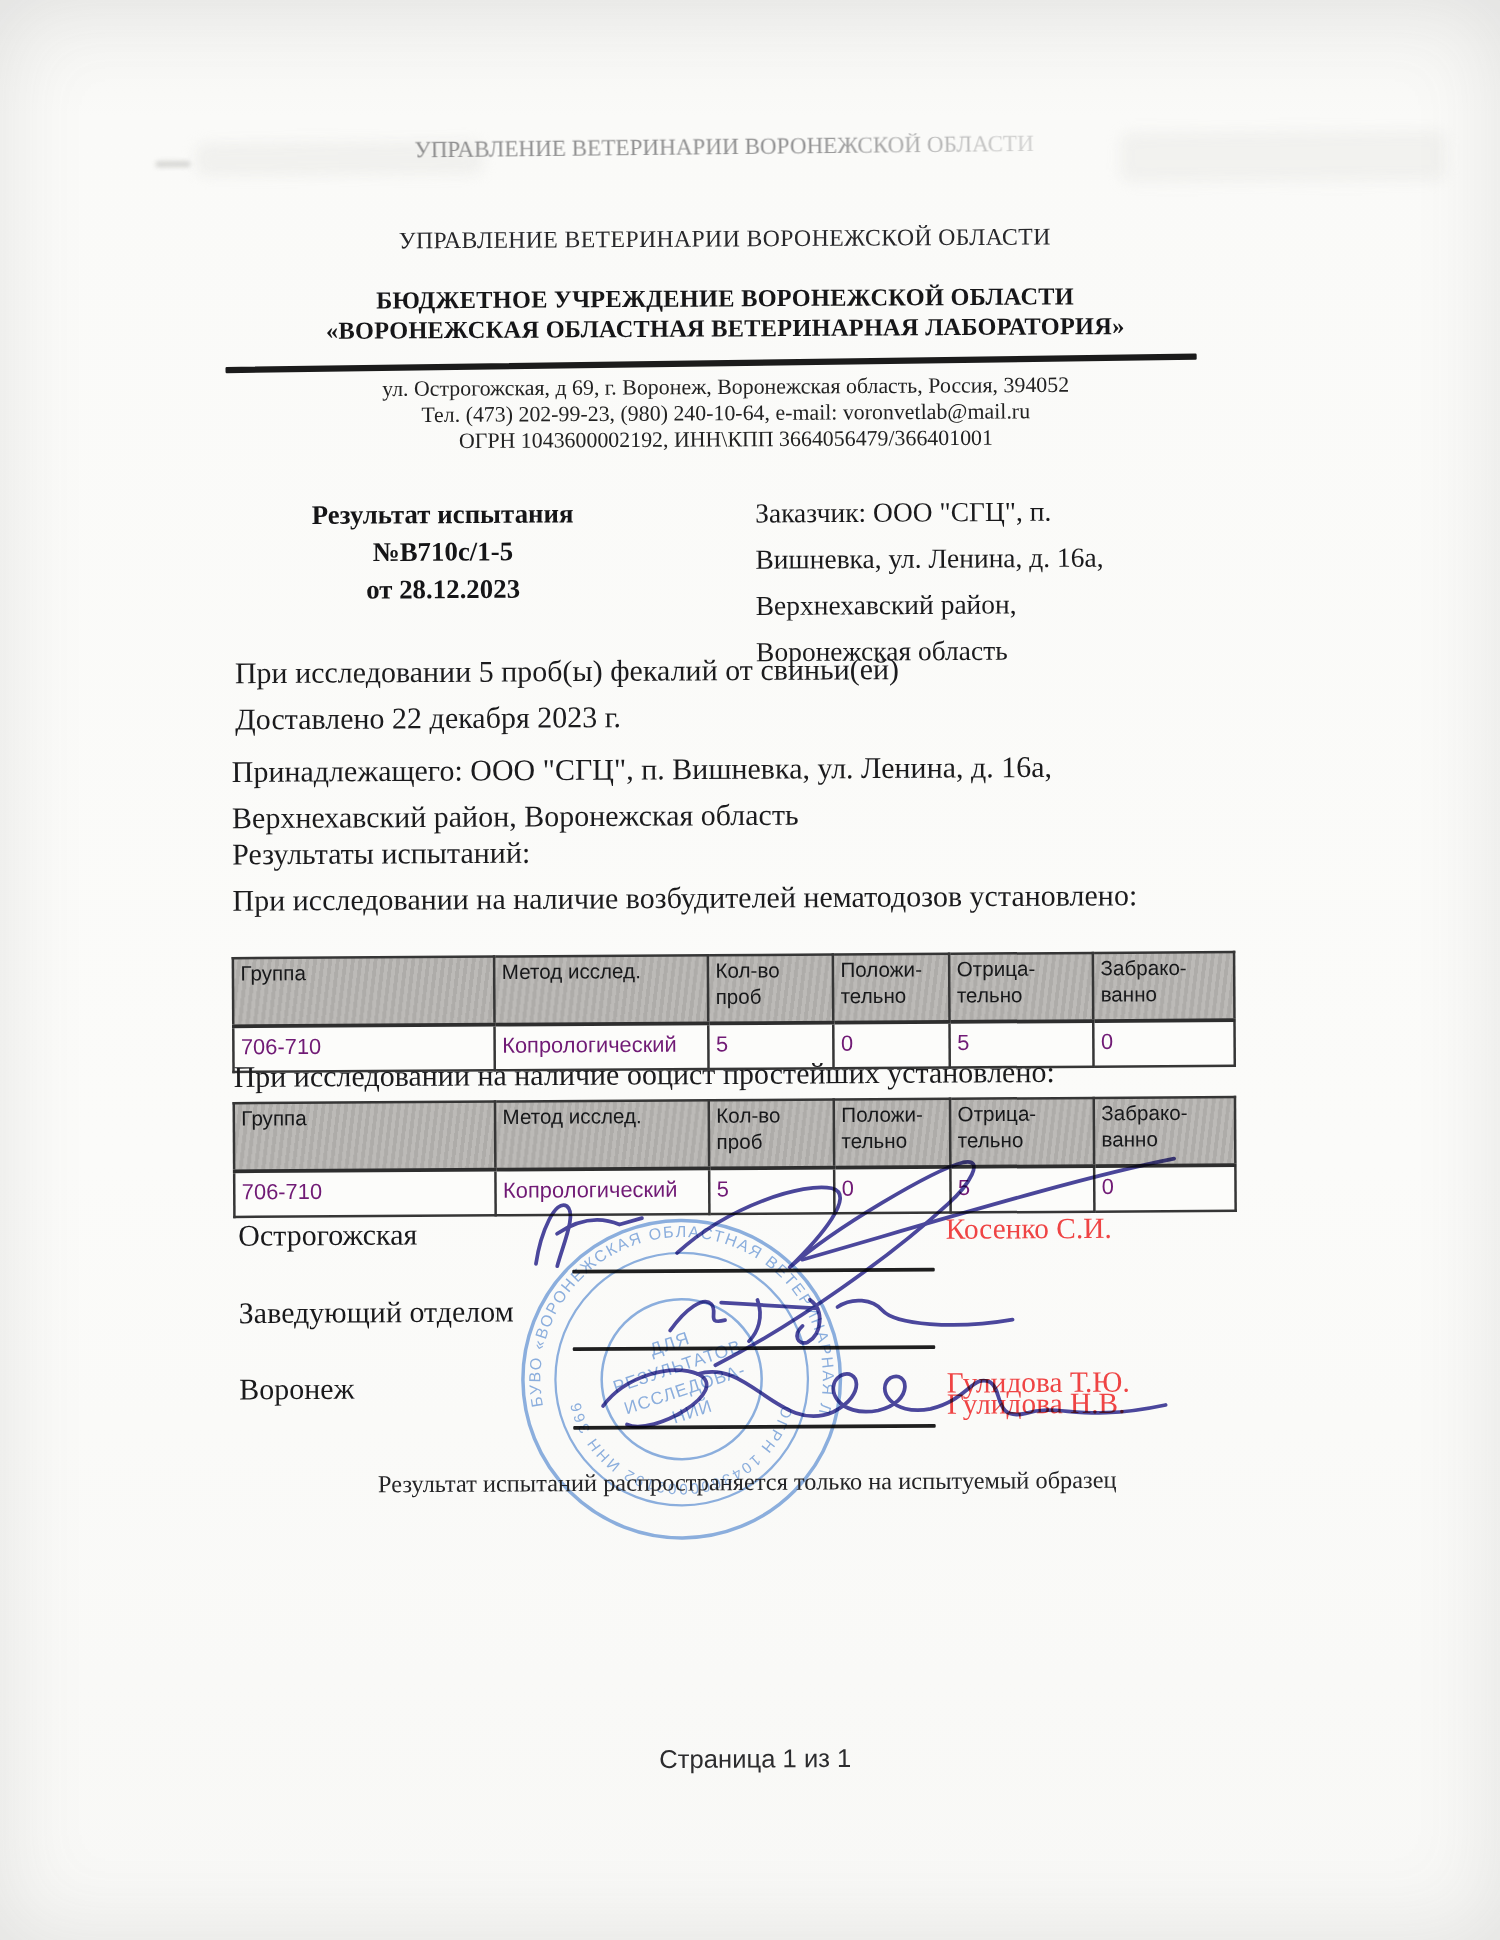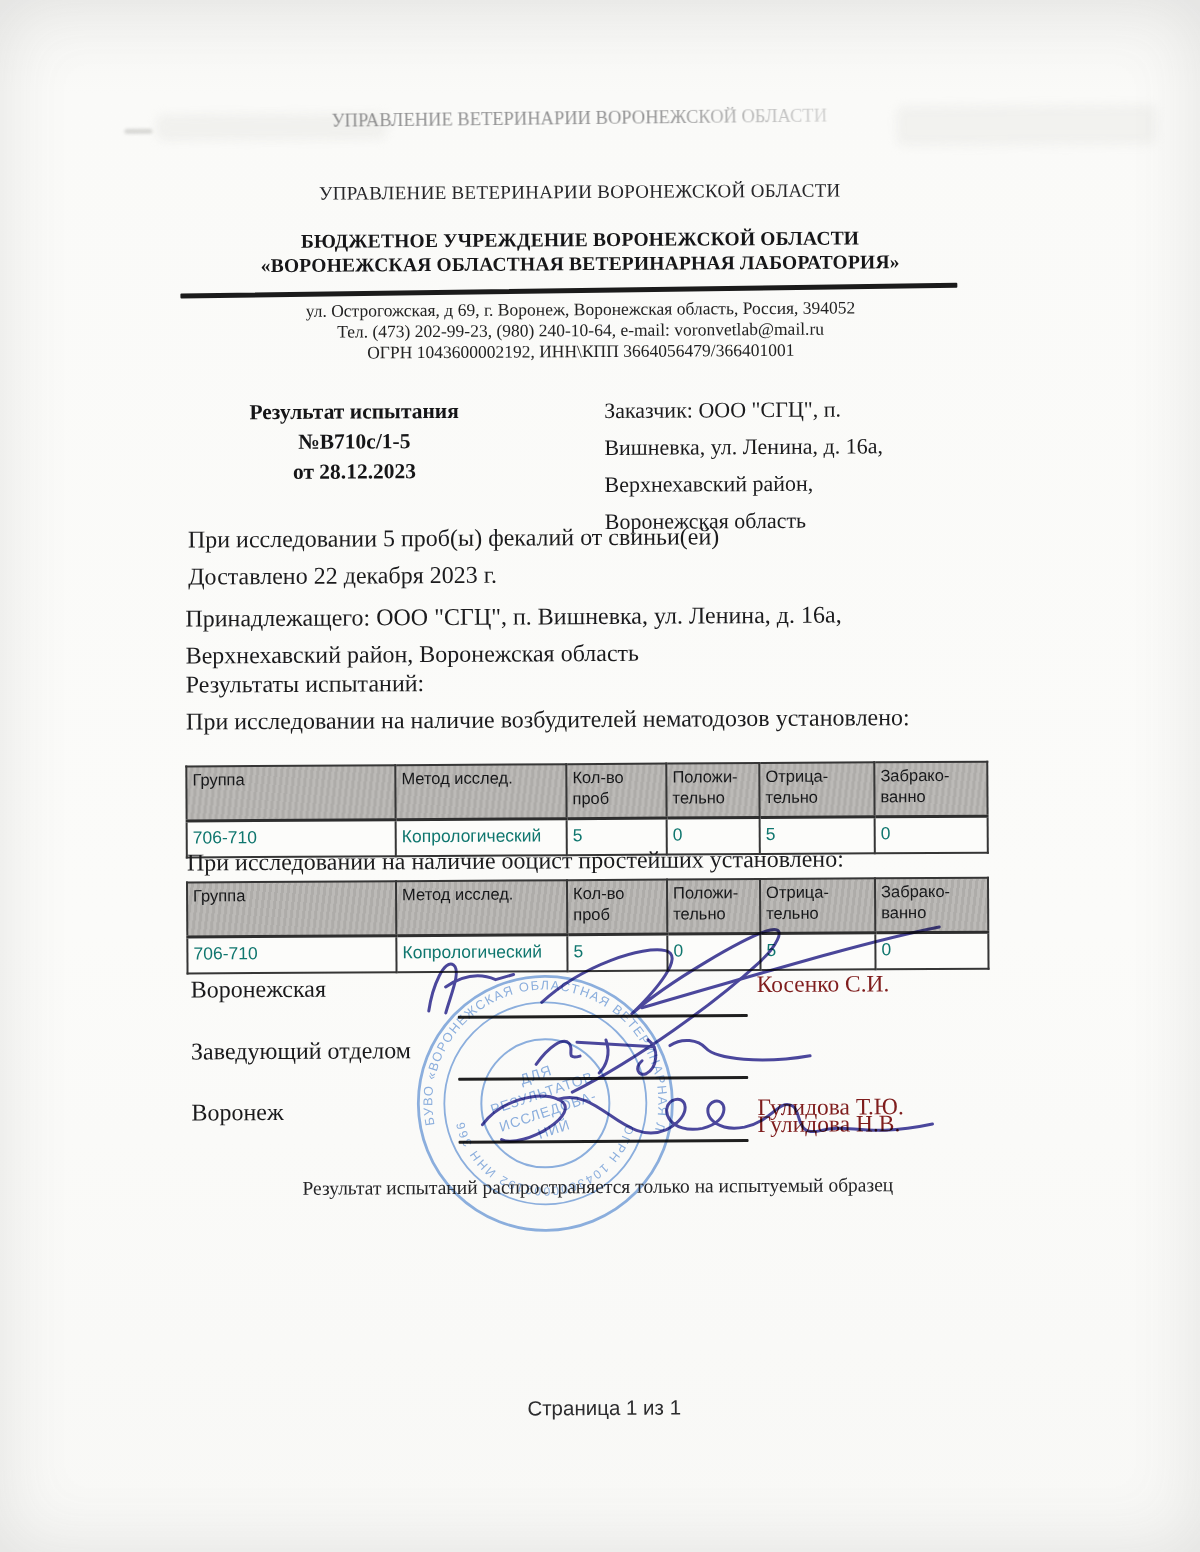--- a/index.html
+++ b/index.html
@@ -38,24 +38,24 @@
 
   .doc-table{position:absolute;left:185px;width:801px;border-collapse:collapse;table-layout:fixed;
     font-family:"Liberation Sans", sans-serif;}
   .doc-table td,.doc-table th{border:2px solid #363636;vertical-align:top;text-align:left;padding:2px 4px 1px 5px;}
   .doc-table th{
     background:#b7b5b2;font-weight:normal;font-size:16.5px;line-height:21px;color:#17181a;
     white-space:pre-line;height:49px;border-bottom:3px solid #2e2e2e;
     background-image:repeating-linear-gradient(97deg,rgba(255,255,255,.07) 0 3px,rgba(0,0,0,.05) 3px 6px);
     margin-top:24px;
   }
-  .doc-table td{background:#fcfcfa;font-size:17.5px;height:28px;color:#0f766e;padding-top:5px;}
+  .doc-table td{background:#fcfcfa;font-size:17.5px;height:28px;color:#701a75;padding-top:5px;}
 
   .sig-label{left:189px;font-size:24px;color:#19191b;}
-  .sig-name{left:755px;font-size:23.5px;color:#7f1d1d;}
+  .sig-name{left:755px;font-size:23.5px;color:#ef4444;}
   .sig-line{left:456px;width:290px;height:3px;background:#1f1f1f;border-radius:1px;}
 
   .disclaimer{left:180px;width:830px;text-align:center;top:1176px;font-size:19.5px;color:#242426;}
   .pagenum{left:0;width:1200px;text-align:center;top:1396px;font-size:20.5px;color:#2c2c2e;font-family:"Liberation Sans",sans-serif;}
 
   svg.overlay{position:absolute;left:0;top:0;pointer-events:none;}
   .stamp-g{mix-blend-mode:multiply;opacity:.88;}
   .ink-g{mix-blend-mode:multiply;opacity:.92;}
   .stamp-text{font-family:"Liberation Sans",sans-serif;}
 </style>
@@ -159,21 +159,21 @@
       <td>706-710</td>
       <td>Копрологический</td>
       <td>5</td>
       <td>0</td>
       <td>5</td>
       <td>0</td>
     </tr>
   </tbody>
     </table>
 
-  <div class="abs sig-label" style="top:974px;">Воронежская</div>
+  <div class="abs sig-label" style="top:974px;">Острогожская</div>
   <div class="abs sig-line" style="top:1015px;"></div>
   <div class="abs sig-name" style="top:972px;">Косенко С.И.</div>
 
   <div class="abs sig-label" style="top:1036px;">Заведующий отделом</div>
   <div class="abs sig-line" style="top:1077px;"></div>
   <div class="abs sig-name" style="top:1084px;margin-top:28px;">Гулидова Н.В.</div>
 
   <div class="abs sig-label" style="top:1097px;">Воронеж</div>
   <div class="abs sig-line" style="top:1140px;"></div>
   <div class="abs sig-name" style="top:1095px;">Гулидова Т.Ю.</div>

